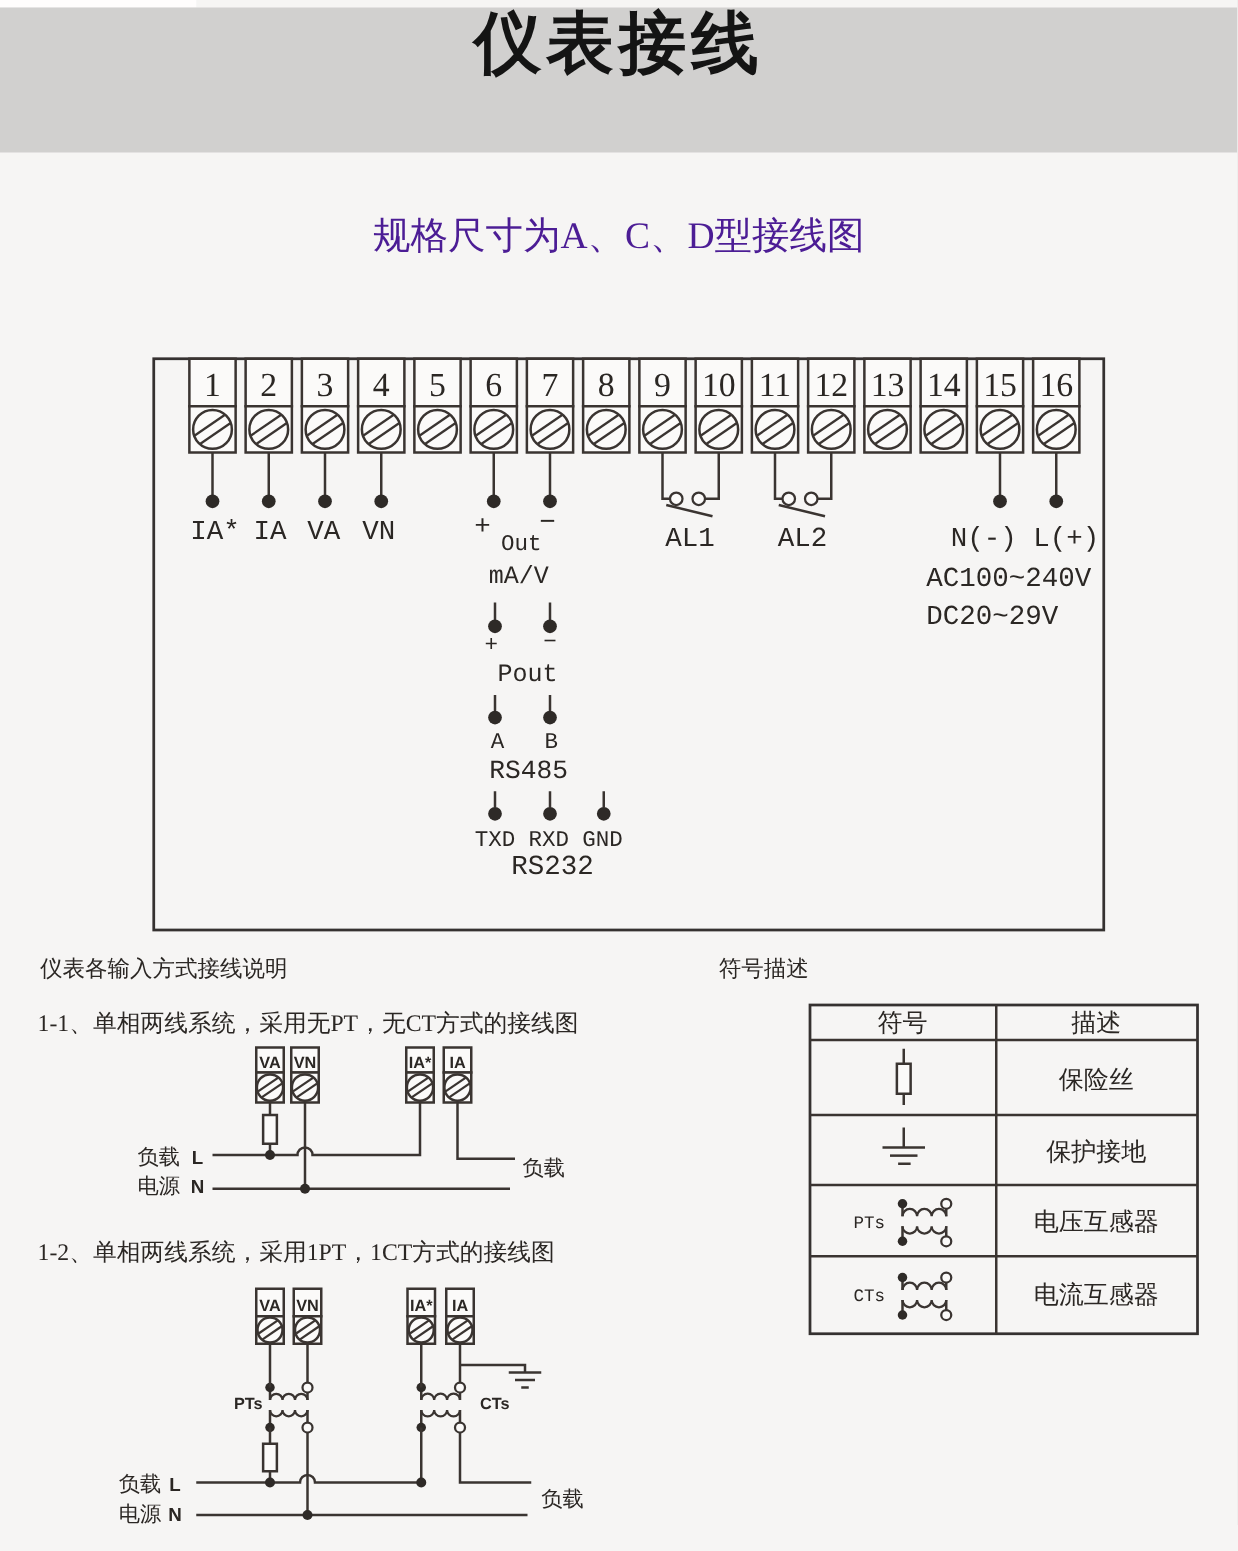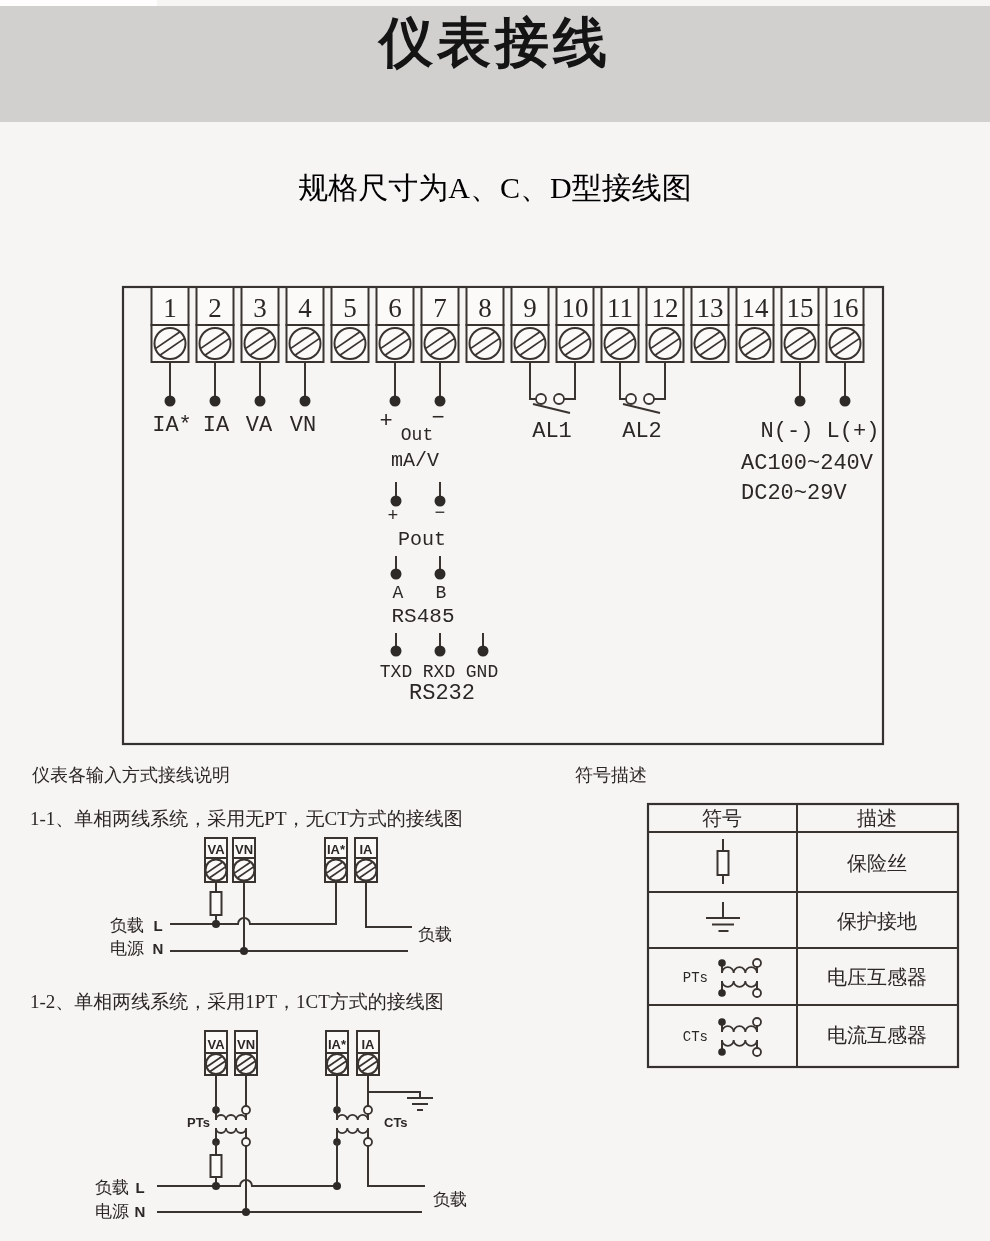--- a/index.html
+++ b/index.html
@@ -1,24 +1,24 @@
 <!DOCTYPE html>
 <html><head>
 <meta charset="utf-8">
 <style>
   html,body{margin:0;padding:0;background:#e9e8e7;}
   #page{position:relative;width:990px;height:1241px;background:#f6f5f4;overflow:hidden;
         font-family:"Liberation Sans",sans-serif;}
   #top-strip{position:absolute;left:0;top:0;width:157px;height:6px;background:#fffdfd;}
   #band{position:absolute;left:0;top:6px;width:990px;height:116px;background:#d1d0cf;text-align:center;}
-  #page-title{margin-top:12px;font-size:54px;font-weight:bold;color:#141414;letter-spacing:4px;
-              font-family:Liberation Mono, monospace;line-height:58px;}
+  #page-title{margin-top:0;font-size:54px;font-weight:bold;color:#141414;letter-spacing:4px;
+              font-family:Liberation Sans, sans-serif;line-height:58px;}
   #page-subtitle{font-size:20px;color:#262626;line-height:22px;}
   #section-title{position:absolute;left:0;top:168px;width:990px;text-align:center;
-                 font-family:"Liberation Serif","DejaVu Serif",serif;font-size:30px;color:#000000;}
+                 font-family:"Liberation Serif","DejaVu Serif",serif;font-size:30px;color:#4c1d95;}
   svg{position:absolute;left:0;top:0;}
   
   .w{stroke:#3a3431;stroke-width:2;fill:none;}
   .w1{stroke:#3a3431;stroke-width:1.8;fill:none;}
   .tb{fill:#fbfaf9;stroke:#3a3431;stroke-width:2;}
   .sc{fill:#fbfaf9;stroke:#3a3431;stroke-width:2;}
   .dot{fill:#2e2a27;stroke:none;}
   .oc{fill:#fbfaf9;stroke:#3a3431;stroke-width:1.8;}
   .tbx{fill:none;stroke:#353130;stroke-width:2.2;}
   

